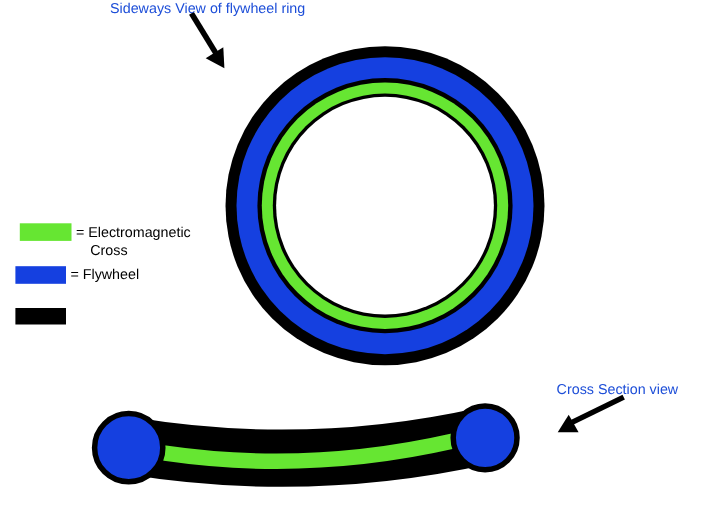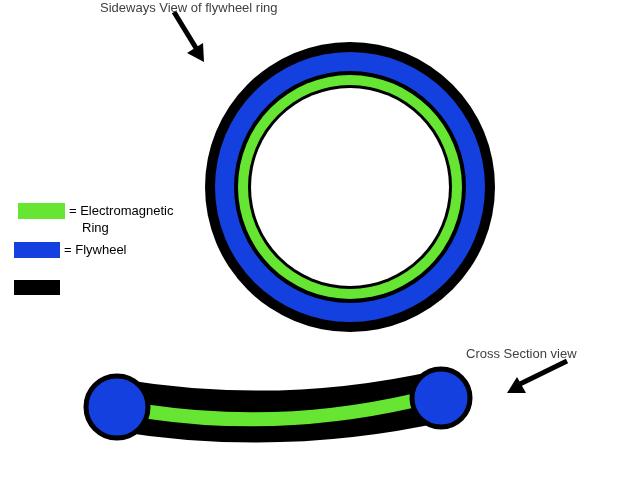--- a/index.html
+++ b/index.html
@@ -17,21 +17,21 @@
   }
   .diagram {
     position: absolute;
     left: 0; top: 0;
   }
   .label {
     position: absolute;
     font-size: 13px;
     line-height: 15px;
     white-space: nowrap;
-    color: #404040;
+    color: #1d4ed8;
   }
   .legend-item {
     position: absolute;
     display: flex;
     align-items: flex-start;
     gap: 4px;
   }
   .swatch {
     display: inline-block;
     flex: 0 0 auto;
@@ -75,29 +75,29 @@
     </g>
 
     <g>
       <line x1="567" y1="361" x2="520" y2="384" stroke="#000000" stroke-width="5"></line>
       <polygon points="507,393 517,377 526,393" fill="#000000"></polygon>
     </g>
   </svg>
 
   <div class="label" style="left:100px; top:0px;">Sideways View of flywheel ring</div>
 
-  <div class="label" style="left:466px; top:346px;">Cross Section view</div>
+  <div class="label" style="left:506px; top:346px;">Cross Section view</div>
 
   <div>
 
     <div class="legend-item" style="left:18px; top:202px;">
       <span class="swatch" style="width: 47px; height: 16px; margin-top: 1px; background-color: rgb(102, 230, 50);"></span>
       <span class="legend-label">
         <span>= Electromagnetic</span>
-        <span class="line2">Ring</span>
+        <span class="line2">Cross</span>
       </span>
     </div>
 
     <div class="legend-item" style="left:14px; top:241px;justify-content:space-between;">
       <span class="swatch" style="width: 46px; height: 16px; margin-top: 1px; background-color: rgb(21, 64, 224);"></span>
       <span class="legend-label">
         <span>= Flywheel</span>
       </span>
     </div>
 

